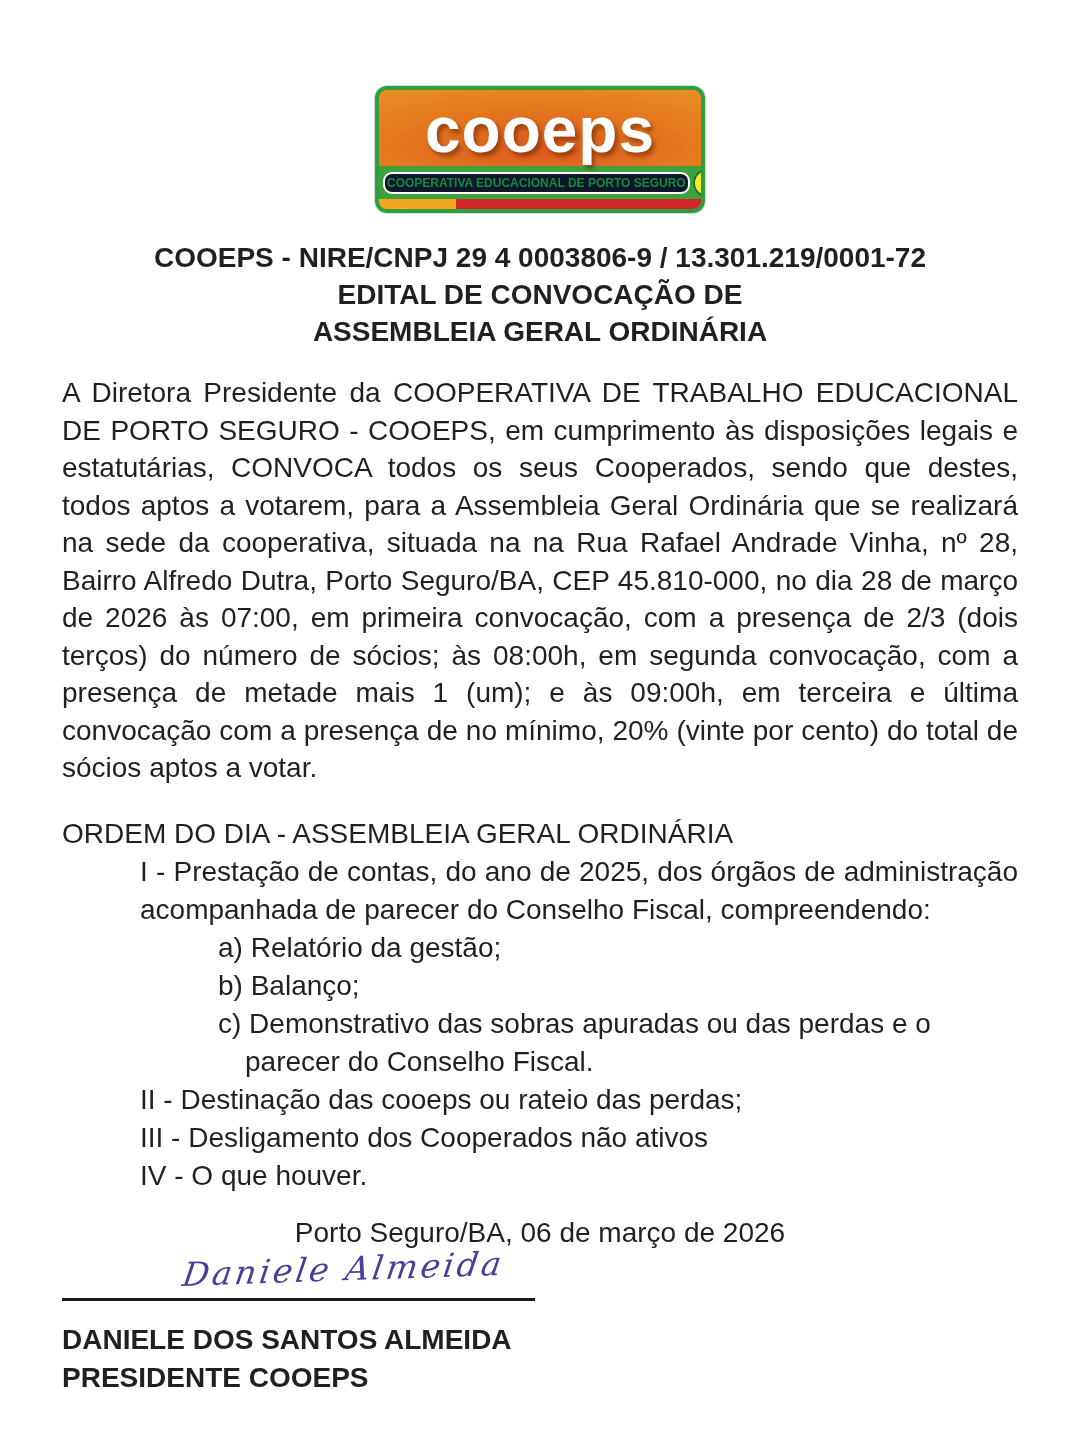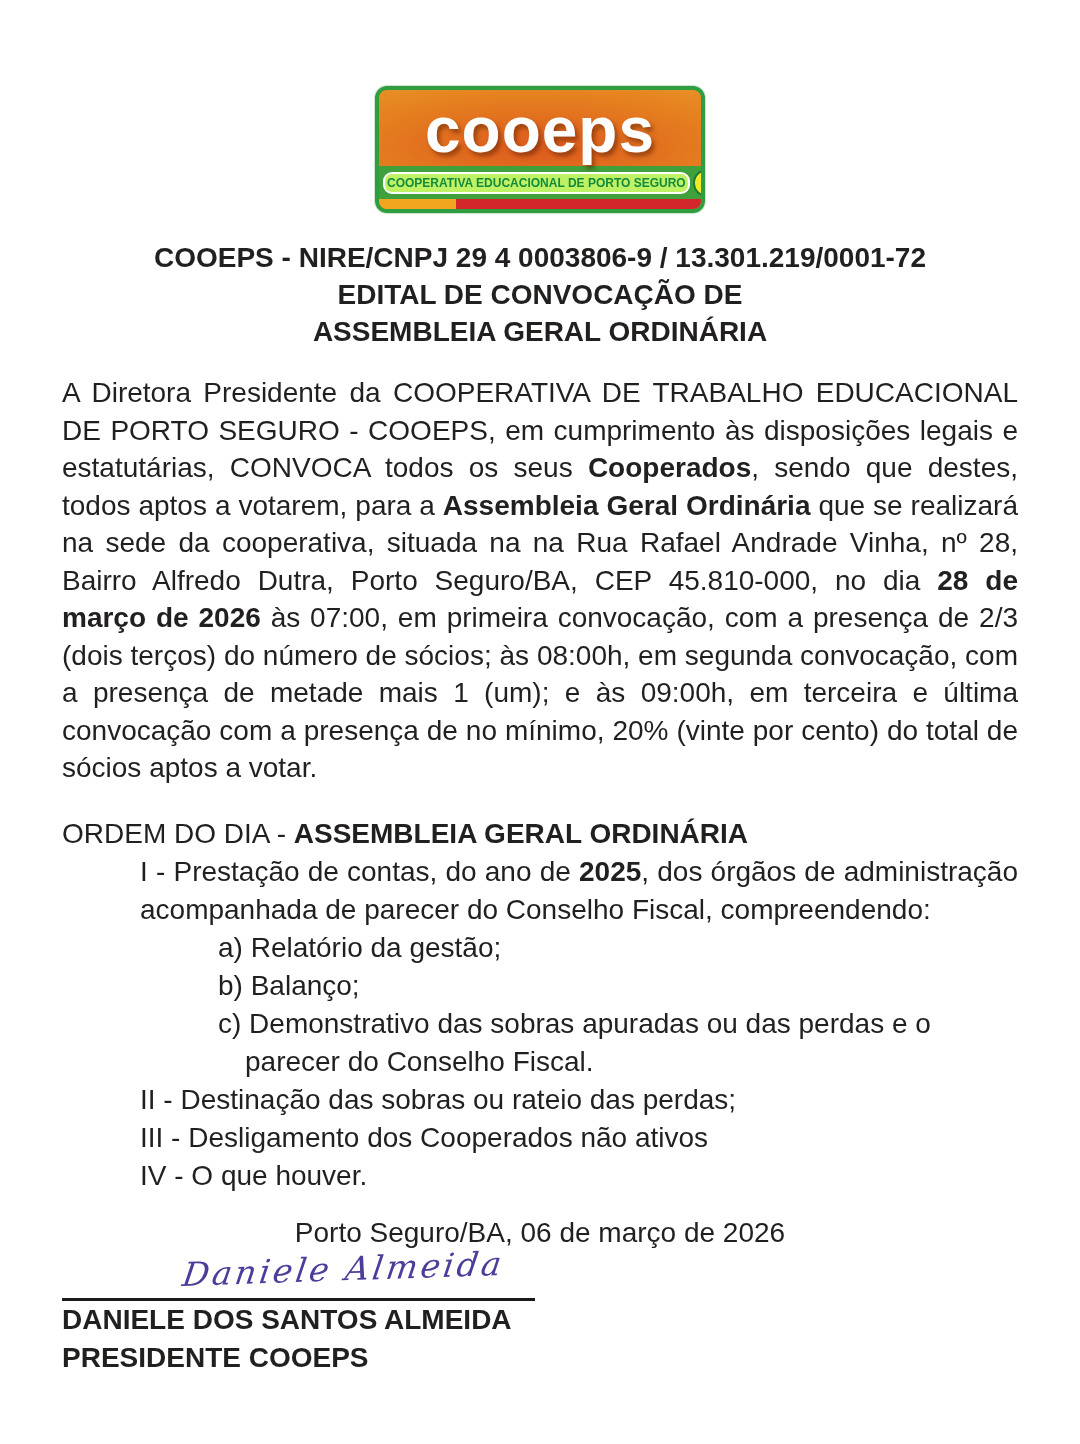--- a/index.html
+++ b/index.html
@@ -35,21 +35,21 @@
   }
   .logo-band {
     background: #3fa03c;
     padding: 3px 4px 2px 4px;
     display: flex;
     align-items: center;
     gap: 3px;
   }
   .logo-tagline {
     flex: 1;
-    background: #bef264;
+    background: #0f172a;
     border: 2px solid #ffffff;
     border-radius: 9px;
     color: #128a3e;
     font-weight: bold;
     font-size: 12px;
     line-height: 16px;
     text-align: center;
     white-space: nowrap;
     padding: 1px 2px;
   }
@@ -80,21 +80,21 @@
     line-height: 37px;
   }
 
   
   .intro {
     margin-top: 24px;
     font-size: 28px;
     line-height: 37.5px;
     text-align: justify;
   }
-  .bold { font-weight: bold; }
+  .bold { font-weight: normal; }
 
   .ordem-heading {
     margin-top: 22px;
     font-size: 28px;
     line-height: 38px;
   }
 
   .agenda { font-size: 28px; line-height: 38px; }
   .item-1 {
     margin-left: 78px;
@@ -127,21 +127,21 @@
   .signature-line {
     width: 473px;
     border-top: 3px solid #1a1a1a;
     margin-top: 4px;
   }
   .signatory-name, .signatory-role {
     font-weight: bold;
     font-size: 28px;
     line-height: 38px;
   }
-  .signatory-name { margin-top: 0; }
+  .signatory-name { margin-top: 20px; }
 </style>
 </head>
 <body>
 
 <div class="page">
 
   <div class="logo-wrap">
     <div class="logo">
       <div class="logo-brand">cooeps</div>
       <div class="logo-band">
@@ -160,21 +160,21 @@
 
   <p class="intro"><span>A Diretora Presidente da COOPERATIVA DE TRABALHO EDUCACIONAL DE PORTO SEGURO - COOEPS, em cumprimento às disposições legais e estatutárias, CONVOCA todos os seus </span><span class="bold">Cooperados</span><span>, sendo que destes, todos aptos a votarem, para a </span><span class="bold">Assembleia Geral Ordinária</span><span> que se realizará na sede da cooperativa, situada na na Rua Rafael Andrade Vinha, nº 28, Bairro Alfredo Dutra, Porto Seguro/BA, CEP 45.810-000, no dia </span><span class="bold">28 de março de 2026</span><span> às 07:00, em primeira convocação, com a presença de 2/3 (dois terços) do número de sócios; às 08:00h, em segunda convocação, com a presença de metade mais 1 (um); e às 09:00h, em terceira e última convocação com a presença de no mínimo, 20% (vinte por cento) do total de sócios aptos a votar.</span></p>
 
   <div class="ordem-heading"><span>ORDEM DO DIA - </span><span class="bold">ASSEMBLEIA GERAL ORDINÁRIA</span></div>
 
   <div class="agenda">
     <div class="item-1"><span>I - Prestação de contas, do ano de </span><span class="bold">2025</span><span>, dos órgãos de administração acompanhada de parecer do Conselho Fiscal, compreendendo:</span></div>
     <div class="sub-item">a) Relatório da gestão;</div>
     <div class="sub-item">b) Balanço;</div>
     <div class="sub-item">c) Demonstrativo das sobras apuradas ou das perdas e o parecer do Conselho Fiscal.</div>
-    <div class="item-l1">II - Destinação das sobras ou rateio das perdas;</div>
+    <div class="item-l1">II - Destinação das cooeps ou rateio das perdas;</div>
     <div class="item-l1">III - Desligamento dos Cooperados não ativos</div>
     <div class="item-l1">IV - O que houver.</div>
   </div>
 
   <div class="dateline">Porto Seguro/BA, 06 de março de 2026</div>
 
   <div class="signature-block">
     <span class="signature-script">Daniele Almeida</span>
     <div class="signature-line"></div>
     <div class="signatory-name">DANIELE DOS SANTOS ALMEIDA</div>

